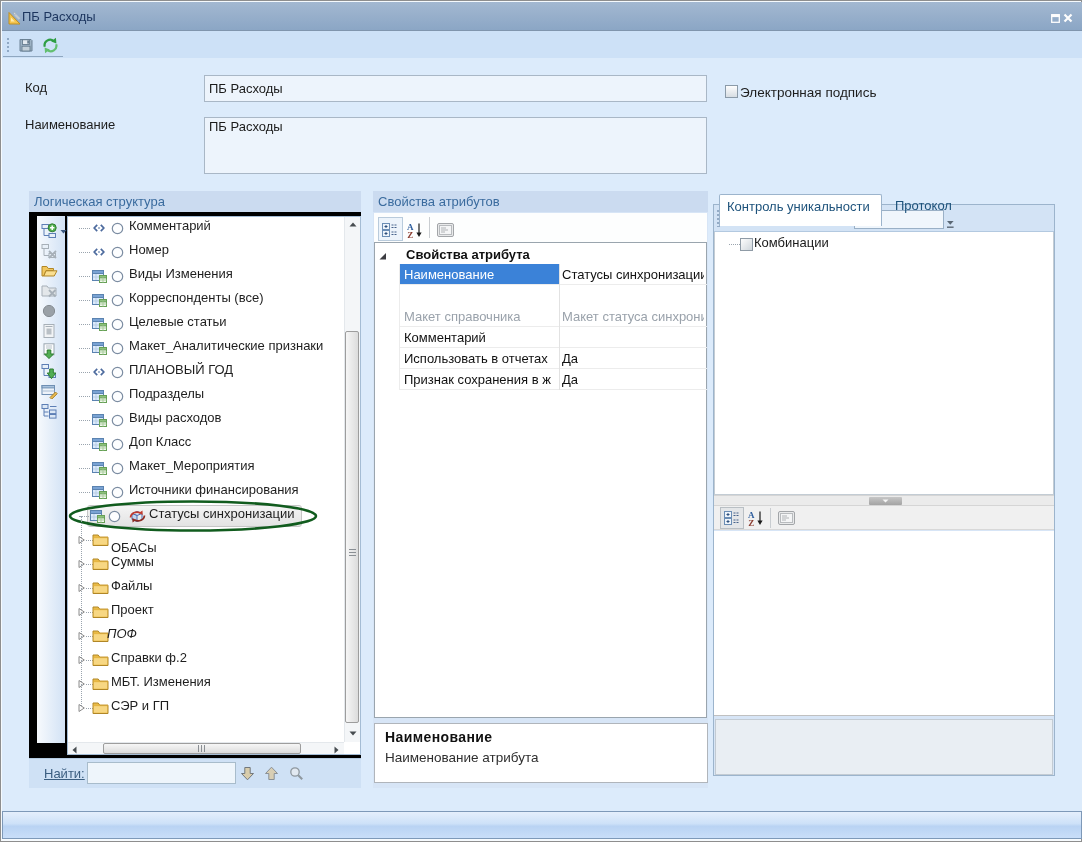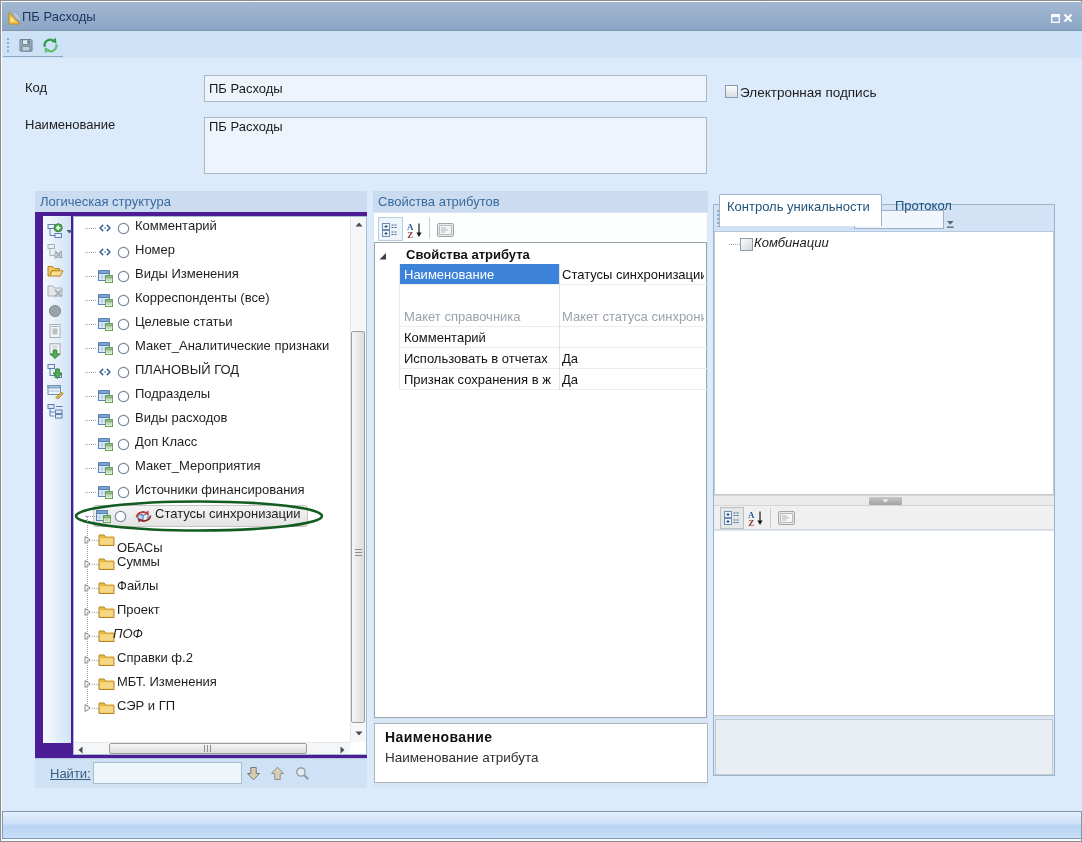--- a/index.html
+++ b/index.html
@@ -8,21 +8,21 @@
 .a{position:absolute;}
 #win{left:0;top:0;width:1082px;height:842px;border:1px solid #8e8e8e;background:#f6fafd;}
 #tbar{left:1px;top:1px;width:1080px;height:29px;background:linear-gradient(#a3b8d1,#8ba6c5);border-bottom:1px solid #8095ad;}
 #ttl{left:21px;top:8px;font-size:13px;color:#1c355e;}
 #toolband{left:1px;top:30px;width:1080px;height:27px;background:#cde1f7;}
 #stripline{left:2px;top:55px;width:60px;height:1px;background:#8fa7c0;}
 #main{left:1px;top:57px;width:1080px;height:753px;background:#dcebfb;}
 .lbl{font-size:13px;color:#1d1d1d;}
 .tbx{background:#edf4fc;border:1px solid #a9b7c6;}
 .phdr{height:21px;background:#cbdbf0;font-size:13px;color:#3a6b9e;padding:3px 0 0 5px;}
-#panL{left:28px;top:190px;width:332px;height:597px;background:#4c1d95;margin-left:6px;}
+#panL{left:28px;top:190px;width:332px;height:597px;background:#000000;}
 #panM{left:372px;top:190px;width:335px;height:597px;background:#d7e5f6;}
 #strip{left:8px;top:25px;width:28px;height:527px;background:linear-gradient(90deg,#f7fafd,#d2e2f5);}
 #treebox{left:38px;top:25px;width:294px;height:539px;background:#fff;border:1px solid #a4bcd4;}
 .trow{position:absolute;font-size:13px;color:#1e1e1e;white-space:nowrap;}
 .dash{position:absolute;height:1px;border-top:1px dotted #9aa4ae;}
 .vdash{position:absolute;width:1px;border-left:1px dotted #9aa4ae;}
 #findbar{left:0px;top:567px;width:332px;height:30px;background:#cfe1f5;border-top:1px solid #b4cbe2;}
 #status{left:1px;top:810px;width:1080px;height:28px;border:1px solid #7e99b8;
  background:linear-gradient(#e5effc,#cde1f8 45%,#b9d3f3 55%,#c9def8);}
 .icn{position:absolute;}
@@ -678,21 +678,21 @@
         <div class="icn" style="left:231px;top:14px;">
           <svg width="11" height="11" viewBox="0 0 11 11" style="">
             <path d="M2 2 l3.3 3.8 L8.6 2 z" fill="#5a6774"></path>
             <rect x="2" y="7.5" width="6.6" height="1.4" fill="#5a6774"></rect>
           </svg>
         </div>
 </div>
 <div class="a" style="left:0;top:27px;width:340px;height:263px;background:#fff;border:1px solid #c3ccd4;border-top:none;">
         <div class="dash" style="left:14px;top:12px;width:11px;"></div>
         <div class="a" style="left:25px;top:6px;width:13px;height:13px;border:1px solid #8f9ba6;background:linear-gradient(135deg,#fdfdfd,#cfd6dc);"></div>
-        <div class="a" style="left:39px;top:3px;font-size:13px;color:#1a1a1a;font-style:italic;">Комбинации</div>
+        <div class="a" style="left:39px;top:3px;font-size:13px;color:#1a1a1a;">Комбинации</div>
       </div>
 <div class="a" style="left:0;top:290px;width:340px;height:11px;background:#ebebeb;border-top:1px solid #d5d5d5;border-bottom:1px solid #d5d5d5;">
         <div class="a" style="left:155px;top:1px;width:33px;height:8px;background:linear-gradient(#c6c6c6,#a3a3a3);border-radius:1px;">
           <svg width="33" height="8" viewBox="0 0 33 8" style="">
             <path d="M13.5 2.5 h6 L16.5 5.5 z" fill="#f5f5f5"></path>
           </svg>
         </div>
       </div>
 <div class="a" style="left:0;top:301px;width:340px;height:24px;background:#f0f0f0;border-bottom:1px solid #d8d8d8;">
         <div class="a" style="left:6px;top:1px;width:24px;height:22px;border:1px solid #b9bfc4;background:#e4e6e8;"></div>

